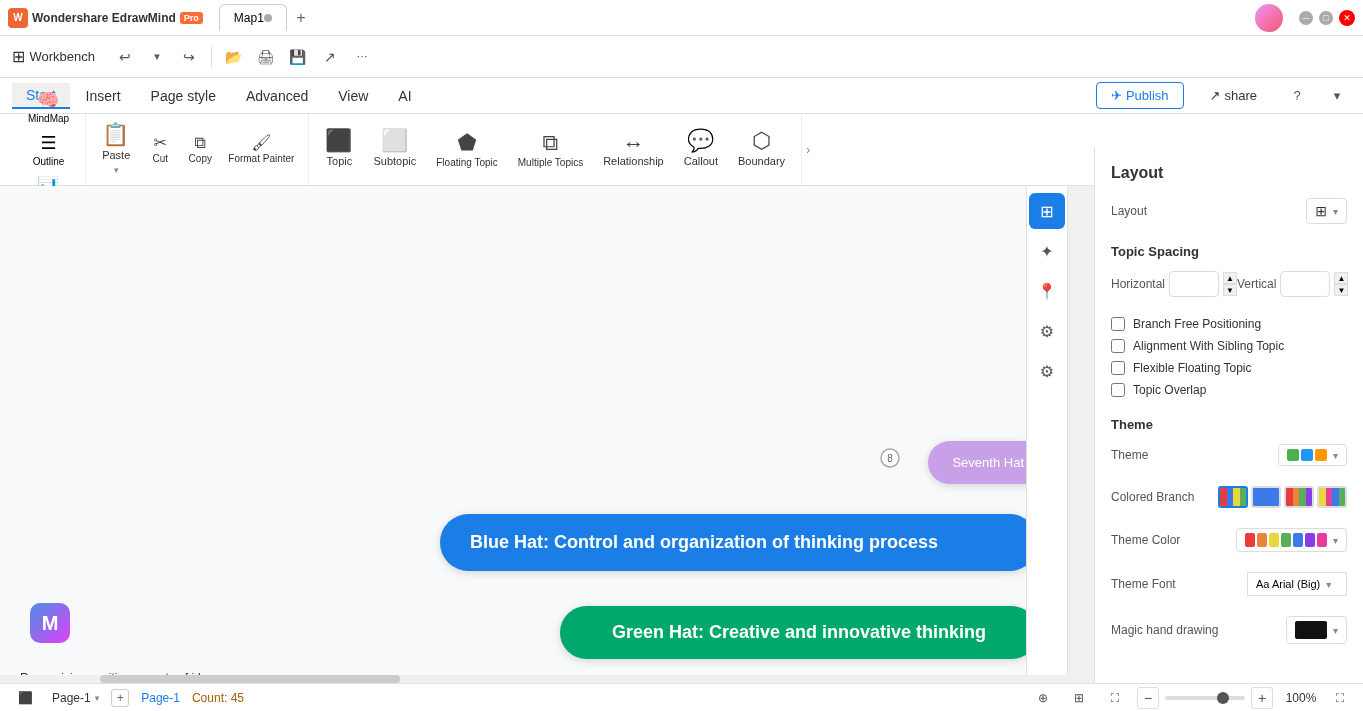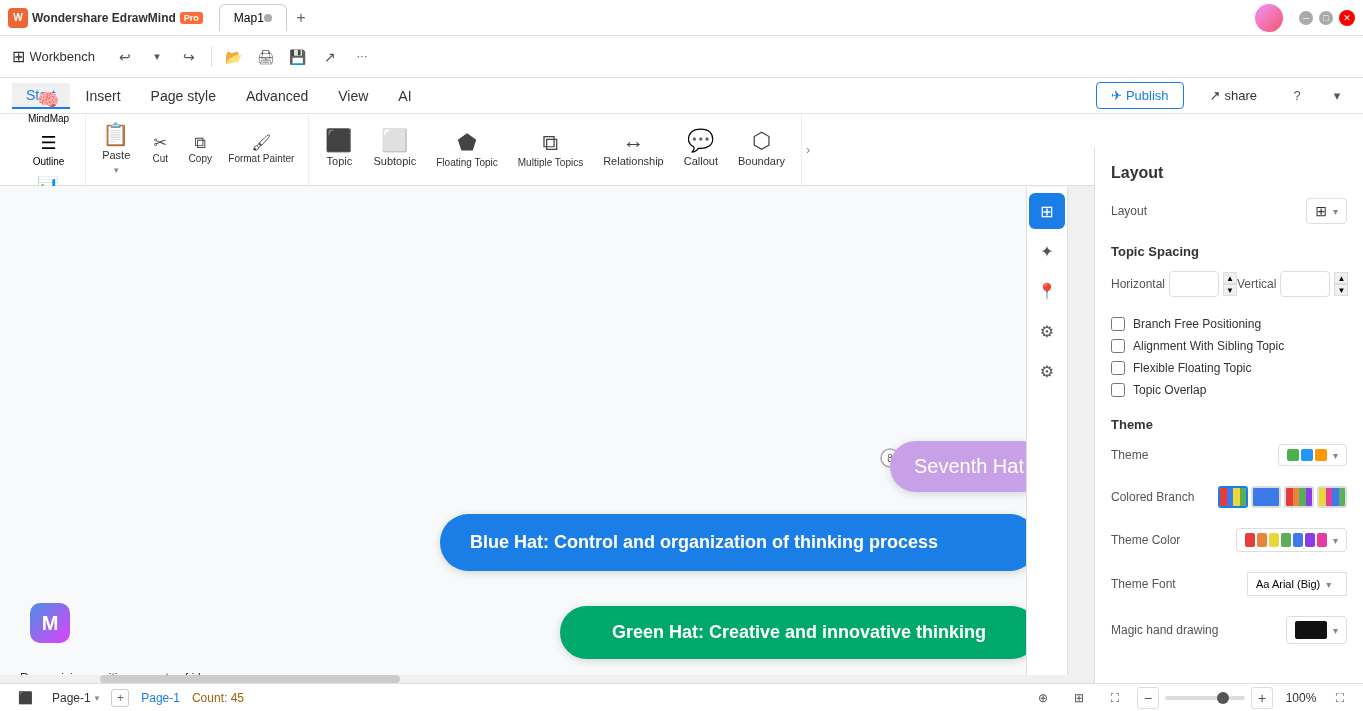--- a/index.html
+++ b/index.html
@@ -80,21 +80,21 @@
     
     #canvas {
       position: absolute; left: 0; right: 295px; top: 186px; bottom: 28px;
       background: #f8f9fa; overflow: hidden;
     }
 
     
     .node-seventh-hat {
       position: absolute; top: 255px; right: 20px;
       background: #c8a0e8; border-radius: 30px; padding: 14px 24px;
-      font-size: 20px; color: #fff; font-weight: 500;
+      font-size: 13px; color: #fff; font-weight: 500;
       box-shadow: 0 2px 8px rgba(0,0,0,0.15);
       cursor: pointer;
     }
     .node-blue-hat {
       position: absolute; top: 328px; left: 440px; right: 30px;
       background: #1a7ee6; border-radius: 30px; padding: 18px 30px;
       font-size: 18px; color: #fff; font-weight: bold;
       box-shadow: 0 2px 8px rgba(0,0,0,0.15);
       cursor: pointer; text-align: left;
     }

